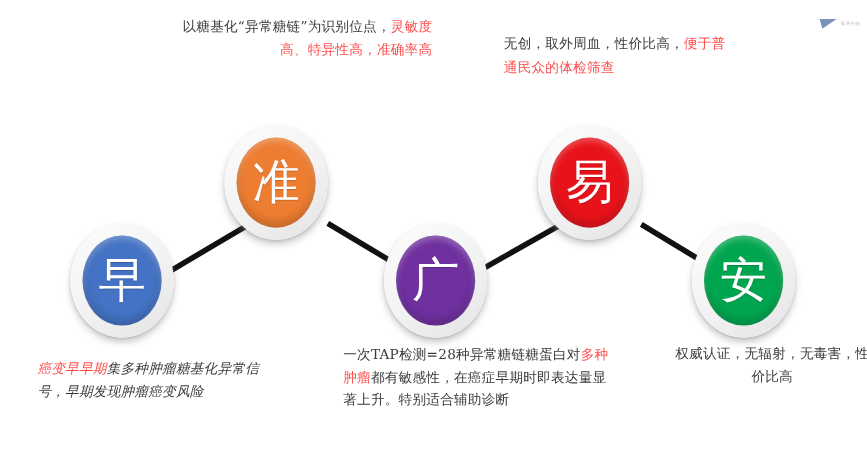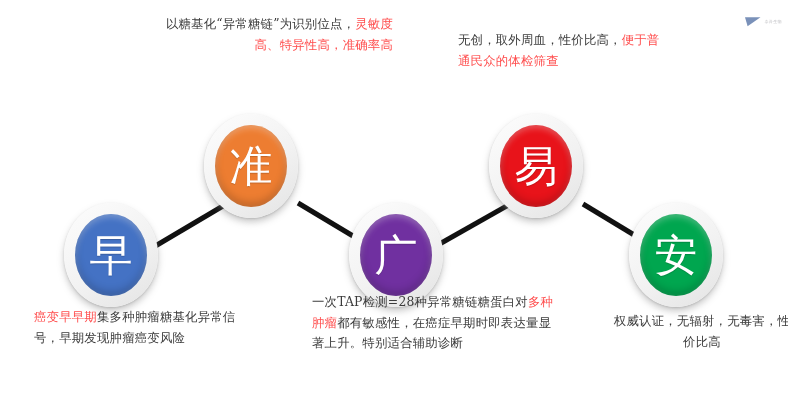--- a/index.html
+++ b/index.html
@@ -60,22 +60,22 @@
     font-family:"DejaVu Serif","Liberation Serif",serif;
     font-size:12.4px;
     line-height:20.5px;
     color:#3b3b3b;
     letter-spacing:.2px;
     white-space:pre-wrap;
   }
   .caption .hl{color:#ff4d4d;}
   #cap-zhun {left:165px;top:14px; width:228px;text-align:right;}
   #cap-yi   {left:458px;top:30px; width:212px;}
-  #cap-zao  {left:34px; top:307px;width:215px;}
-  #cap-guang{left:312px;top:292px;width:248px;}
+  #cap-zao  {left:34px; top:325px;width:215px;font-style:italic;}
+  #cap-guang{left:312px;top:312px;width:248px;}
   #cap-an   {left:612px;top:311px;width:180px;text-align:center;}
 </style>
 </head>
 <body>
 
 <div id="stage">
 
   <div class="logo">
     <svg class="logo-mark" viewBox="0 0 16 11">
       <polygon points="0,1.2 15.5,1.2 2.6,10.2" fill="#2a4f8f"></polygon>

